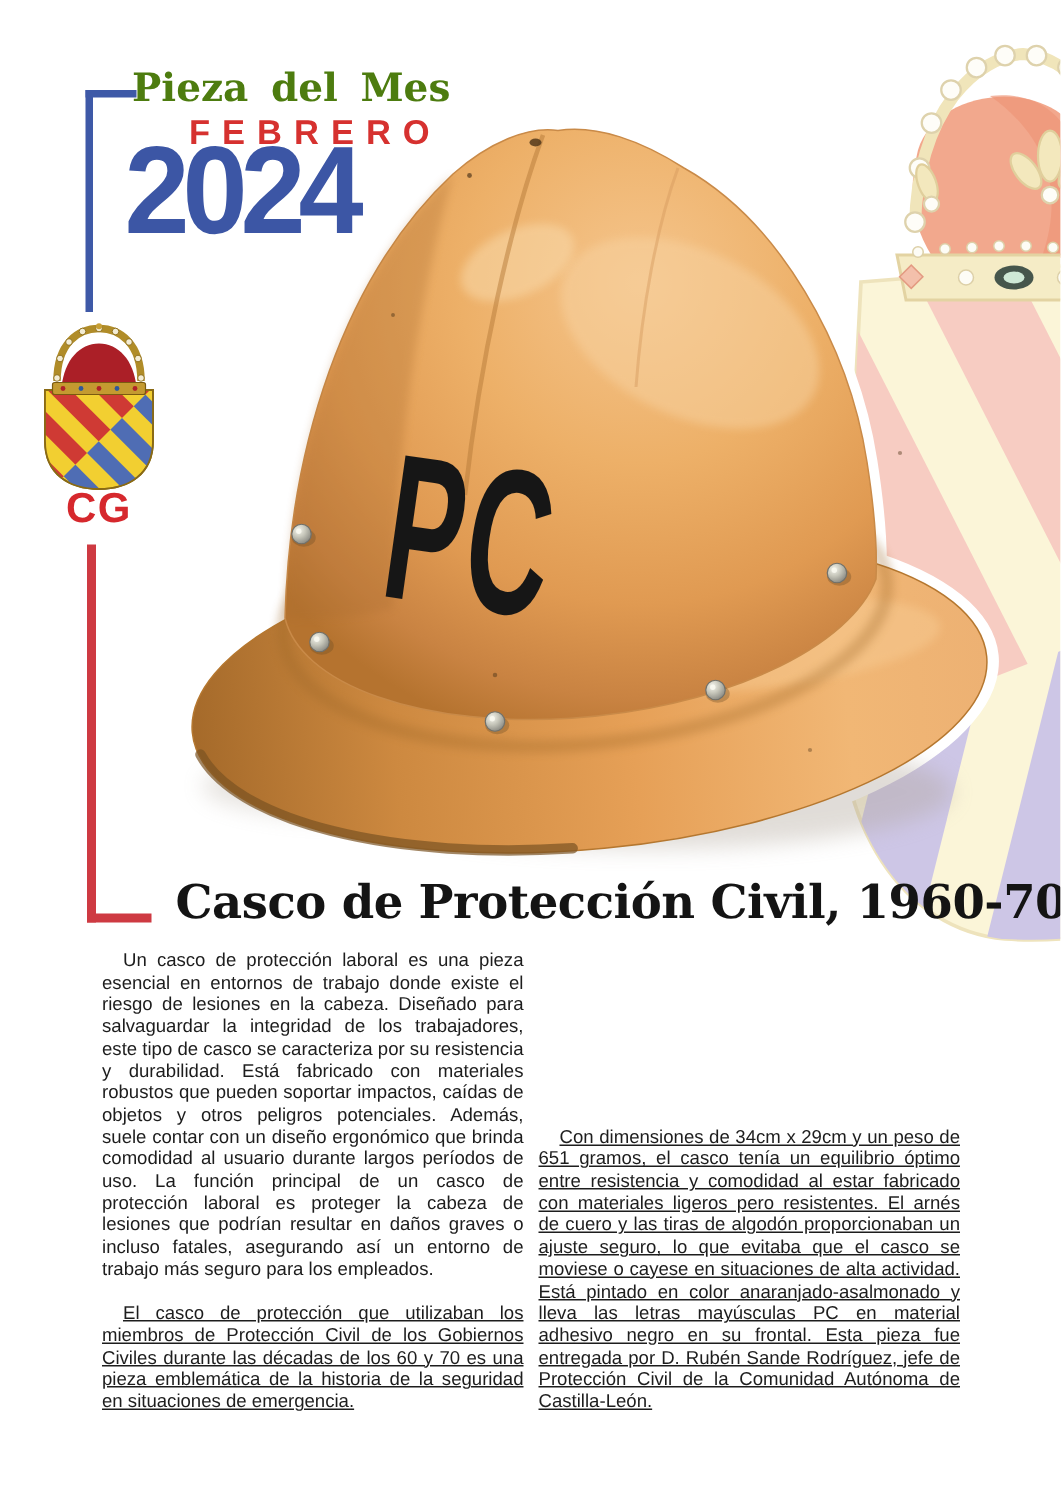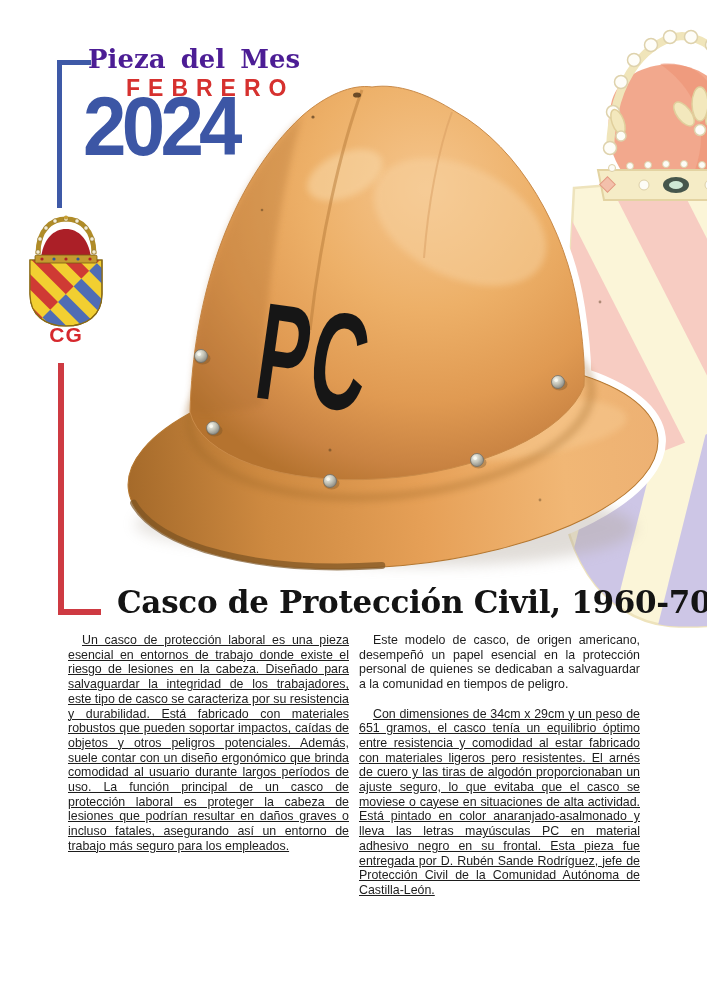--- a/index.html
+++ b/index.html
@@ -3,33 +3,33 @@
 <meta charset="utf-8">
 <style>
   html,body{margin:0;padding:0;background:#fff;}
   .page{position:relative;width:707px;height:1000px;background:#fff;overflow:hidden;
         font-family:"Liberation Sans",sans-serif;}
   .abs{position:absolute;}
   svg.layer{position:absolute;left:0;top:0;width:707px;height:1000px;}
   .bracket-blue{left:57px;top:60px;width:29px;height:143px;
         border-left:5px solid #3e59a7;border-top:5px solid #3e59a7;}
   .eyebrow{left:88px;top:44px;font-family:"DejaVu Serif","Liberation Serif",serif;
-        font-weight:bold;font-size:26px;color:#4c1d95;word-spacing:6px;white-space:nowrap;}
+        font-weight:bold;font-size:26px;color:#4d7c0f;word-spacing:6px;white-space:nowrap;}
   .month{left:88px;top:75px;font-weight:bold;font-size:23px;letter-spacing:8px;
         color:#d6312f;white-space:nowrap;margin-left:38px;}
   .year{left:83px;top:93px;font-weight:bold;font-size:83px;line-height:.82;
         letter-spacing:-5px;color:#3c56a5;transform:scaleX(.94);transform-origin:left top;}
   .emblem-wrap{left:24px;top:214px;width:84px;height:118px;}
   .cg-label{left:24px;top:323px;width:84px;text-align:center;font-weight:bold;
-        font-size:21px;letter-spacing:1px;color:#d6282d;}
+        font-size:28px;letter-spacing:1px;color:#d6282d;}
   .red-l{left:58px;top:363px;width:37px;height:246px;
         border-left:6px solid #ce3a42;border-bottom:6px solid #ce3a42;}
   .title{left:117px;top:584px;font-family:"DejaVu Serif","Liberation Serif",serif;
         font-weight:bold;font-size:31px;letter-spacing:-.3px;color:#141414;white-space:nowrap;}
-  .columns{left:68px;top:633px;width:573px;display:flex;gap:10px;}
+  .columns{left:68px;top:633px;width:573px;display:flex;gap:10px;align-items:flex-end;}
   .col{width:281px;text-align:justify;font-size:12.4px;line-height:14.7px;color:#1d1d1d;}
   .col p{margin:0 0 14.7px;text-indent:14px;}
   .col p:last-child{margin-bottom:0;text-decoration:underline;}
   .footer{left:0;top:938px;width:707px;text-align:center;font-weight:bold;
         font-size:11.6px;color:#111;}
 </style>
 </head>
 <body>
 
 <div class="page">
@@ -265,21 +265,21 @@
   </svg>
   <div class="abs cg-label">CG</div>
 
   <div class="abs red-l"></div>
 
   <h1 class="abs title" style="margin:0;">Casco de Protección Civil, 1960-70</h1>
 
   <div class="abs columns">
     <div class="col">
       <p>Un casco de protección laboral es una pieza esencial en entornos de trabajo donde existe el riesgo de lesiones en la cabeza. Diseñado para salvaguardar la integridad de los trabajadores, este tipo de casco se caracteriza por su resistencia y durabilidad. Está fabricado con materiales robustos que pueden soportar impactos, caídas de objetos y otros peligros potenciales. Además, suele contar con un diseño ergonómico que brinda comodidad al usuario durante largos períodos de uso. La función principal de un casco de protección laboral es proteger la cabeza de lesiones que podrían resultar en daños graves o incluso fatales, asegurando así un entorno de trabajo más seguro para los empleados.</p>
+      <p>El casco de protección que utilizaban los miembros de Protección Civil de los Gobiernos Civiles durante las décadas de los 60 y 70 es una pieza emblemática de la historia de la seguridad en situaciones de emergencia.</p>
     </div>
     <div class="col">
-      <p>Este modelo de casco, de origen americano, desempeñó un papel esencial en la protección personal de quienes se dedicaban a salvaguardar a la comunidad en tiempos de peligro.</p>
       <p>Con dimensiones de 34cm x 29cm y un peso de 651 gramos, el casco tenía un equilibrio óptimo entre resistencia y comodidad al estar fabricado con materiales ligeros pero resistentes. El arnés de cuero y las tiras de algodón proporcionaban un ajuste seguro, lo que evitaba que el casco se moviese o cayese en situaciones de alta actividad. Está pintado en color anaranjado-asalmonado y lleva las letras mayúsculas PC en material adhesivo negro en su frontal. Esta pieza fue entregada por D. Rubén Sande Rodríguez, jefe de Protección Civil de la Comunidad Autónoma de Castilla-León.</p>
     </div>
   </div>
 
 
 </div>
 
 </body></html>

